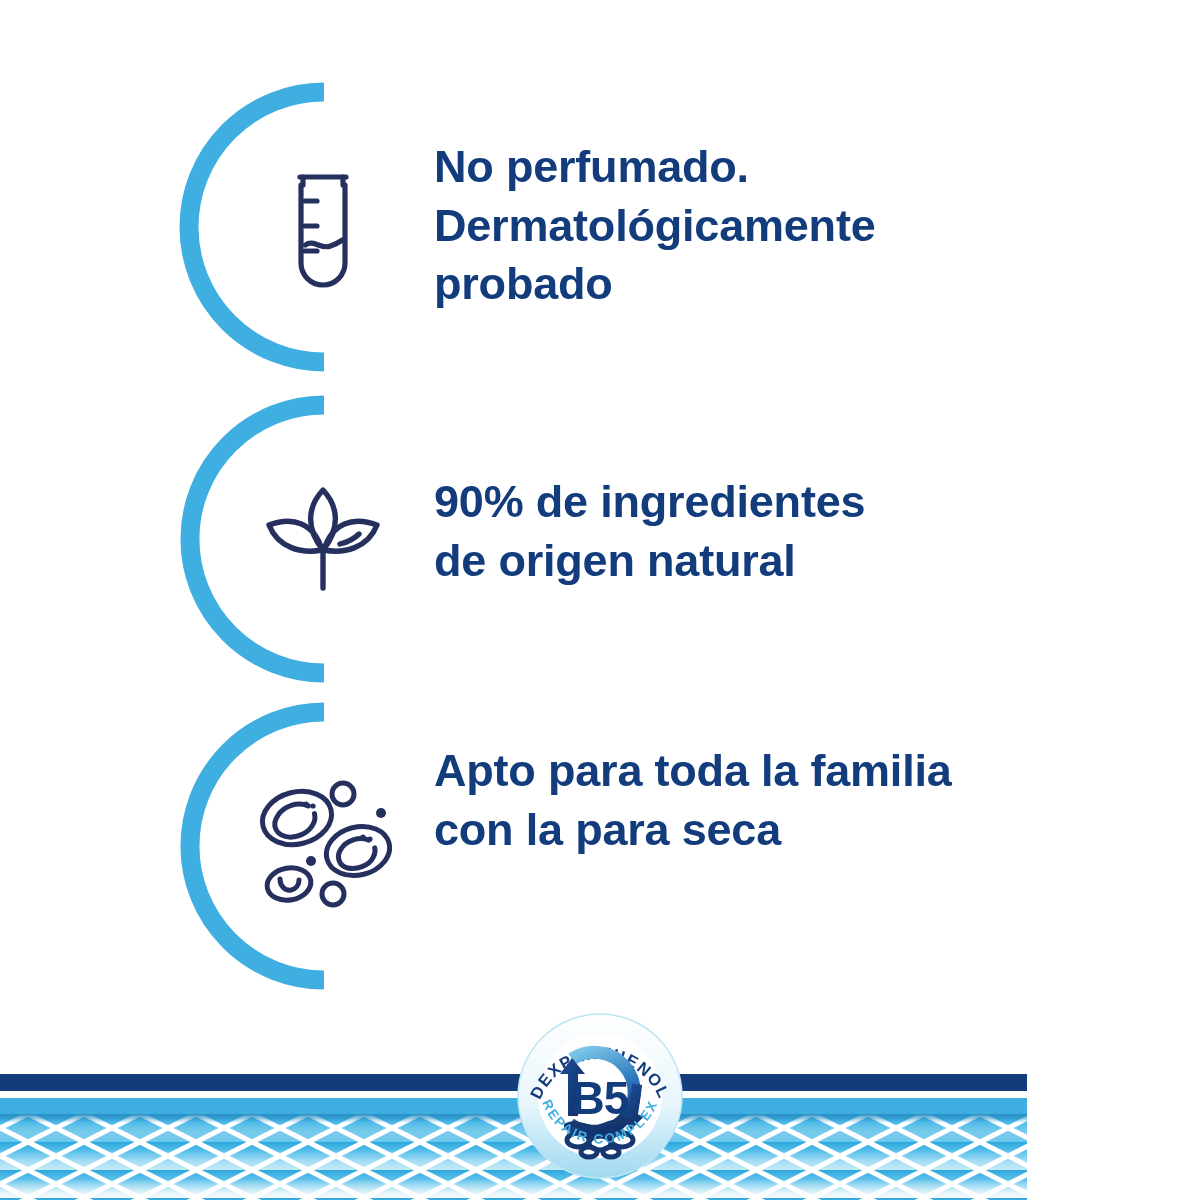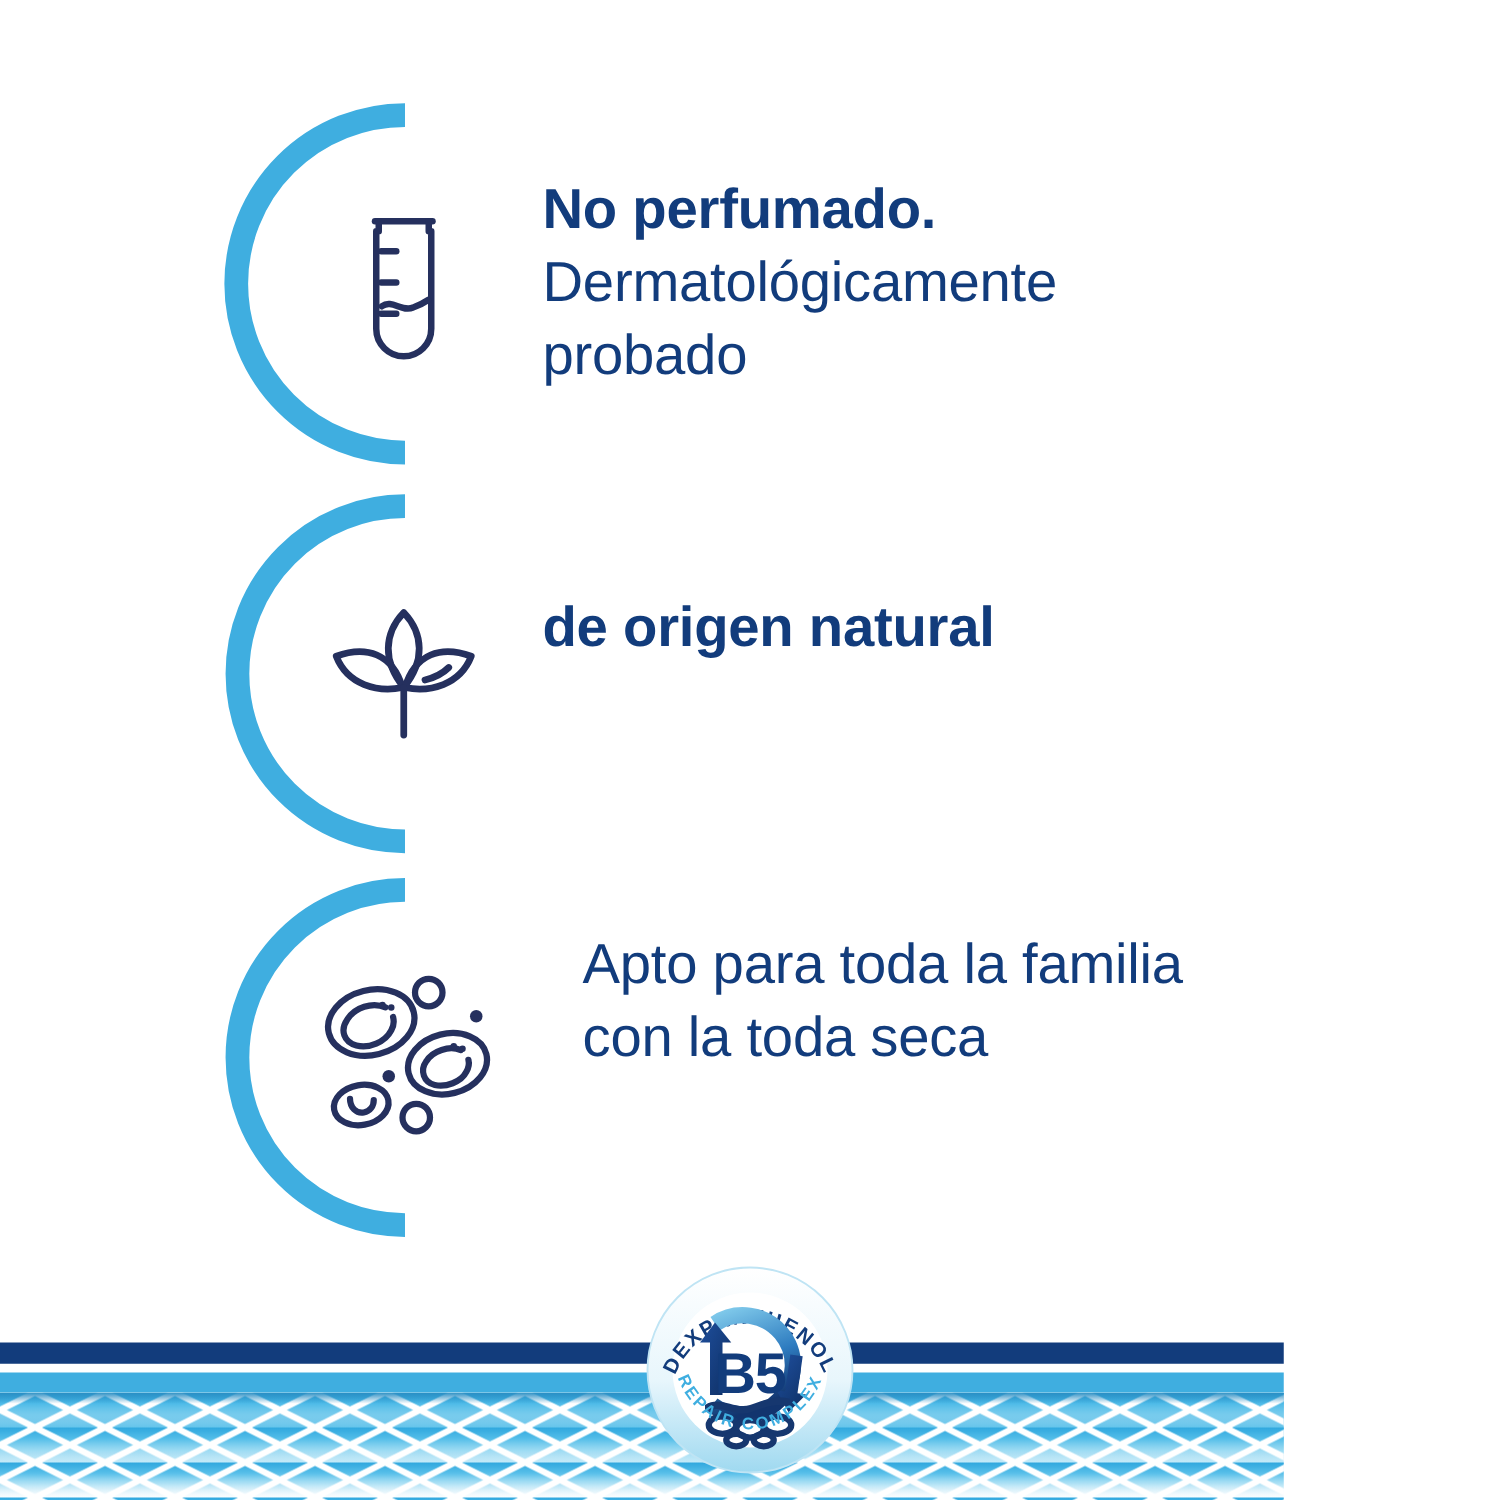--- a/index.html
+++ b/index.html
@@ -55,24 +55,24 @@
 
   .benefit-text {
     position: absolute;
     left: 434px;
     width: 700px;
     color: #123C7C;
     letter-spacing: -0.2px;
   }
   .row-1 .benefit-text { top: 58px; font-size: 45px; line-height: 1.30; }
   .row-2 .benefit-text { top: 80px; font-size: 45px; line-height: 1.30; }
-  .row-3 .benefit-text { top: 42px; font-size: 45px; line-height: 1.30; margin-left: 32px; }
+  .row-3 .benefit-text { top: 42px; font-size: 45px; line-height: 1.30; }
 
   .benefit-text .b { font-weight: 700; }
-  .benefit-text .n { font-weight: 400; }
+  .benefit-text .n { font-weight: 700; }
   .benefit-text .line { display: block; white-space: nowrap; }
 
   
   #bottom-band {
     position: absolute;
     left: 0;
     bottom: 0;
     width: 1200px;
     height: 130px;
   }
@@ -152,20 +152,21 @@
           <path d="M61 10 c16 17 17 39 0 60 c-17 -21 -16 -43 0 -60 z"></path>
           <path d="M60 70 C 40 74 16 68 7 45 c24 -9 45 -2 53 25 z"></path>
           <path d="M62 70 C 82 74 106 68 115 45 c-24 -9 -45 -2 -53 25 z"></path>
           <path d="M78 64 c8 -2 14 -5 19 -10"></path>
           <path d="M61 70 v38"></path>
         </g>
       </svg>
     </div>
 
     <div class="benefit-text">
+      <span class="line n">90% de ingredientes</span>
       <span class="line b">de origen natural</span>
     </div>
   </div>
 
   <div class="benefit-row row-3">
     <div class="arc-wrap">
       <svg width="160" height="295" viewBox="0 0 160 295" aria-hidden="true">
         <path d="M 148 12 A 134 134 0 1 0 148 280" fill="none" stroke="#3FAEE0" stroke-width="19" stroke-linecap="butt"></path>
       </svg>
     </div>
@@ -192,21 +193,21 @@
           <circle cx="80" cy="121" r="11"></circle>
 
           <circle cx="128" cy="40" r="5" fill="#25305E" stroke="none"></circle>
           <circle cx="58" cy="88" r="5" fill="#25305E" stroke="none"></circle>
         </g>
       </svg>
     </div>
 
     <div class="benefit-text">
       <span class="line n">Apto para toda la familia</span>
-      <span class="line n">con la toda seca</span>
+      <span class="line n">con la para seca</span>
     </div>
   </div>
 
   <div id="bottom-band">
     <div class="band-navy"></div>
     <div class="band-cyan"></div>
     <div class="band-lattice">
       <svg width="1200" height="86" viewBox="0 0 1200 86" aria-hidden="true">
         <defs>
           <linearGradient id="fadeGrad" x1="0" y1="0" x2="0" y2="1">

